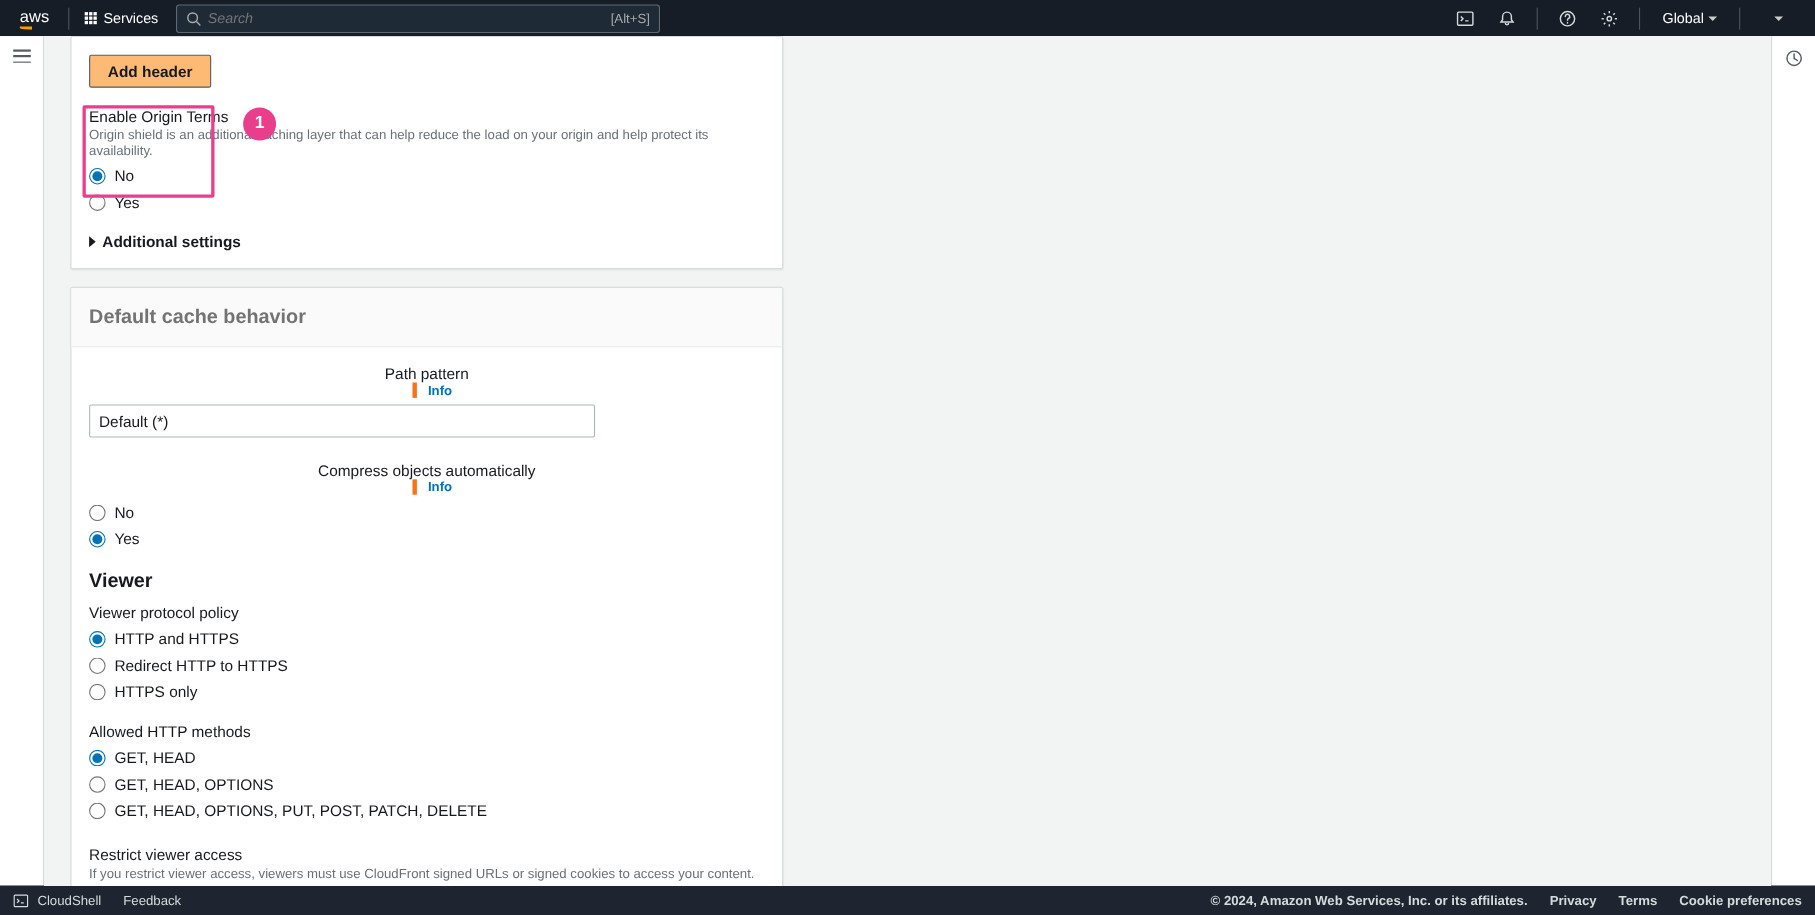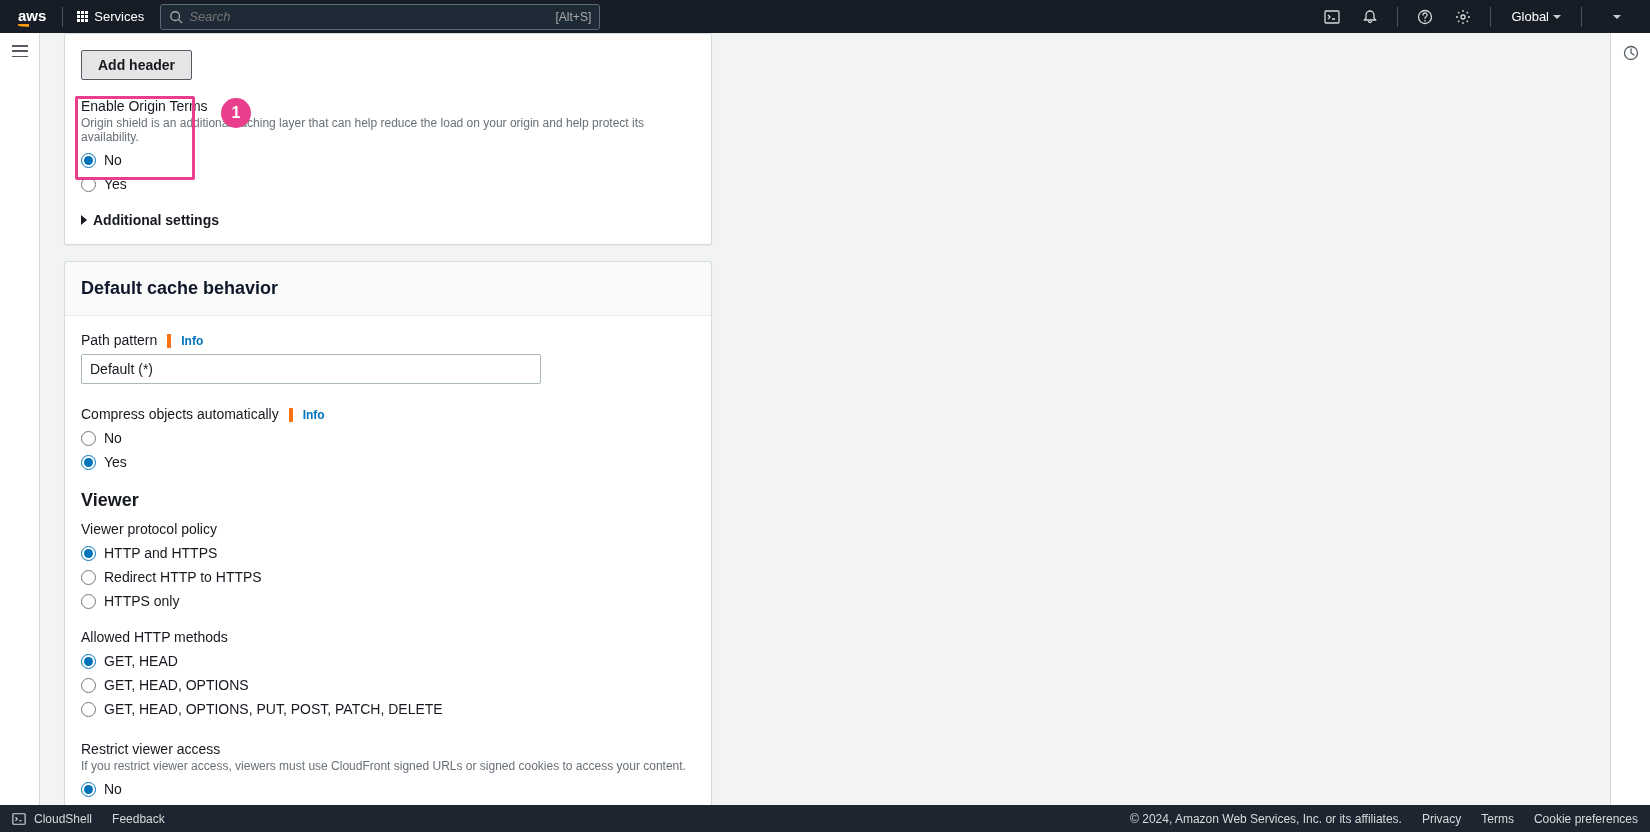--- a/index.html
+++ b/index.html
@@ -1,19 +1,19 @@
 <!DOCTYPE html>
 <html><head>
 <meta charset="utf-8">
 <style>
   * { box-sizing: border-box; margin: 0; padding: 0; }
   body { font-family: "Amazon Ember", "Helvetica Neue", Arial, sans-serif; font-size: 14px; color: #16191f; background: #f2f3f3; overflow: hidden; }
   
   .topbar { height: 33px; background: #161d26; color: #fff; display: flex; align-items: center; padding: 0 8px; position: relative; }
-  .aws-logo { font-weight: 700; font-size: 15px; color: #fff; padding: 0 10px; display:flex; align-items:center; }
+  .aws-logo { font-weight: 400; font-size: 15px; color: #fff; padding: 0 10px; display:flex; align-items:center; }
   .aws-logo .under { display:block; height:3px; width:28px; background: linear-gradient(90deg,#f90 40%,transparent 40%); border-radius:0 0 50% 50%; }
   .divider { width:1px; height:20px; background:#4a5460; margin:0 6px; }
   .services-btn { display:flex; align-items:center; gap:6px; padding:4px 8px; cursor:pointer; font-size:13px; }
   .grid9 { display:grid; grid-template-columns:repeat(3,3px); grid-template-rows:repeat(3,3px); gap:1px; }
   .grid9 span { background:#fff; width:3px; height:3px; }
   .search-wrap { margin-left:8px; display:flex; align-items:center; background:#1f2a37; border:1px solid #5e6975; border-radius:3px; height:26px; width:440px; padding:0 8px; }
   .search-wrap input { background:transparent; border:none; outline:none; color:#ccc; font-style:italic; flex:1; font-size:13px; padding-left:6px; }
   .search-wrap .kbd { color:#aaa; font-size:12px; }
   .top-right { margin-left:auto; display:flex; align-items:center; gap:4px; }
   .icon-btn { width:34px; height:33px; display:flex; align-items:center; justify-content:center; cursor:pointer; color:#d5dbdb; }
@@ -23,45 +23,45 @@
   .workspace { position:absolute; top:33px; bottom:27px; left:0; right:0; display:flex; }
   .left-rail { width:40px; background:#fff; border-right:1px solid #d5dbdb; display:flex; justify-content:center; padding-top:12px; }
   .hamburger { width:16px; height:12px; display:flex; flex-direction:column; justify-content:space-between; cursor:pointer; }
   .hamburger span { height:1.5px; background:#545b64; }
   .right-rail { width:40px; background:#fff; border-left:1px solid #d5dbdb; display:flex; justify-content:center; padding-top:12px; }
   .main { flex:1; overflow-y:auto; background:#f2f3f3; padding:0 24px 20px 24px; }
   
   .card { background:#fff; border:1px solid #d5dbdb; border-radius:2px; margin-top:0; box-shadow: 0 1px 1px rgba(0,0,0,0.04); max-width:648px; }
   .card-body { padding:16px; }
   .card-header { padding:16px; border-bottom:1px solid #eaeded; background:#fafafa; }
-  .card-header h2 { font-size:18px; font-weight:700; color:#0f172a; }
-  
-  .btn { border:1px solid #545b64; background:#e5e5e5; color:#16191f; padding:6px 16px; font-size:14px; font-weight:700; border-radius:2px; cursor:pointer; }
+  .card-header h2 { font-size:18px; font-weight:700; color:#737373; }
+  
+  .btn { border:1px solid #545b64; background:#fdba74; color:#16191f; padding:6px 16px; font-size:14px; font-weight:700; border-radius:2px; cursor:pointer; }
   
   .field-label { font-weight:400; color:#16191f; font-size:14px; }
   .field-desc { font-size:12px; color:#687078; margin-top:2px; }
   .radio-row { display:flex; align-items:center; gap:8px; margin-top:8px; }
   .radio-row input[type=radio] { width:15px; height:15px; accent-color:#0073bb; cursor:pointer; }
   .radio-row label { font-size:14px; cursor:pointer; }
   
   .expander { display:flex; align-items:center; gap:6px; font-weight:700; cursor:pointer; margin-top:20px; font-size:14px; }
   .tri-right { width:0; height:0; border-top:5px solid transparent; border-bottom:5px solid transparent; border-left:6px solid #16191f; }
   
   .section-gap { height:16px; }
   .sub-h { font-size:18px; font-weight:700; margin:20px 0 10px 0; }
   .info-link { color:#0073bb; font-size:12px; font-weight:700; margin-left:10px; border-left:4px solid #f97316; padding-left:10px; cursor:pointer; }
-  .label-row { display:flex; align-items:flex-end; }
+  .label-row { display:flex; align-items:center;flex-direction:column; }
   .readonly-input { border:1px solid #aab7b8; border-radius:2px; background:#fff; padding:6px 8px; width:460px; margin-top:6px; font-size:14px; color:#16191f; }
   
   .highlight-box { border:3px solid #e83e8c; border-radius:2px; padding:4px 0 6px 0; position:relative; margin-top:4px; }
   .annot-badge { position:absolute; top:6px; right:-36px; width:30px; height:30px; border-radius:50%; background:#e83e8c; color:#fff; font-weight:700; display:flex; align-items:center; justify-content:center; font-size:16px; }
   
   .footer { position:absolute; bottom:0; left:0; right:0; height:27px; background:#1e2530; color:#d5dbdb; display:flex; align-items:center; padding:0 12px; font-size:12px; }
   .footer .fl { display:flex; align-items:center; gap:8px; cursor:pointer; }
-  .footer .fr { margin-left:auto; display:flex; align-items:center; gap:20px; }
+  .footer .fr { margin-left:auto; display:flex; align-items:center; gap:20px;font-weight:bold; }
   .footer a { color:#d5dbdb; text-decoration:none; cursor:pointer; }
   
   svg { display:block; }
 </style>
 </head>
 <body>
 
 <div class="topbar">
   <div class="aws-logo">
     <div>

